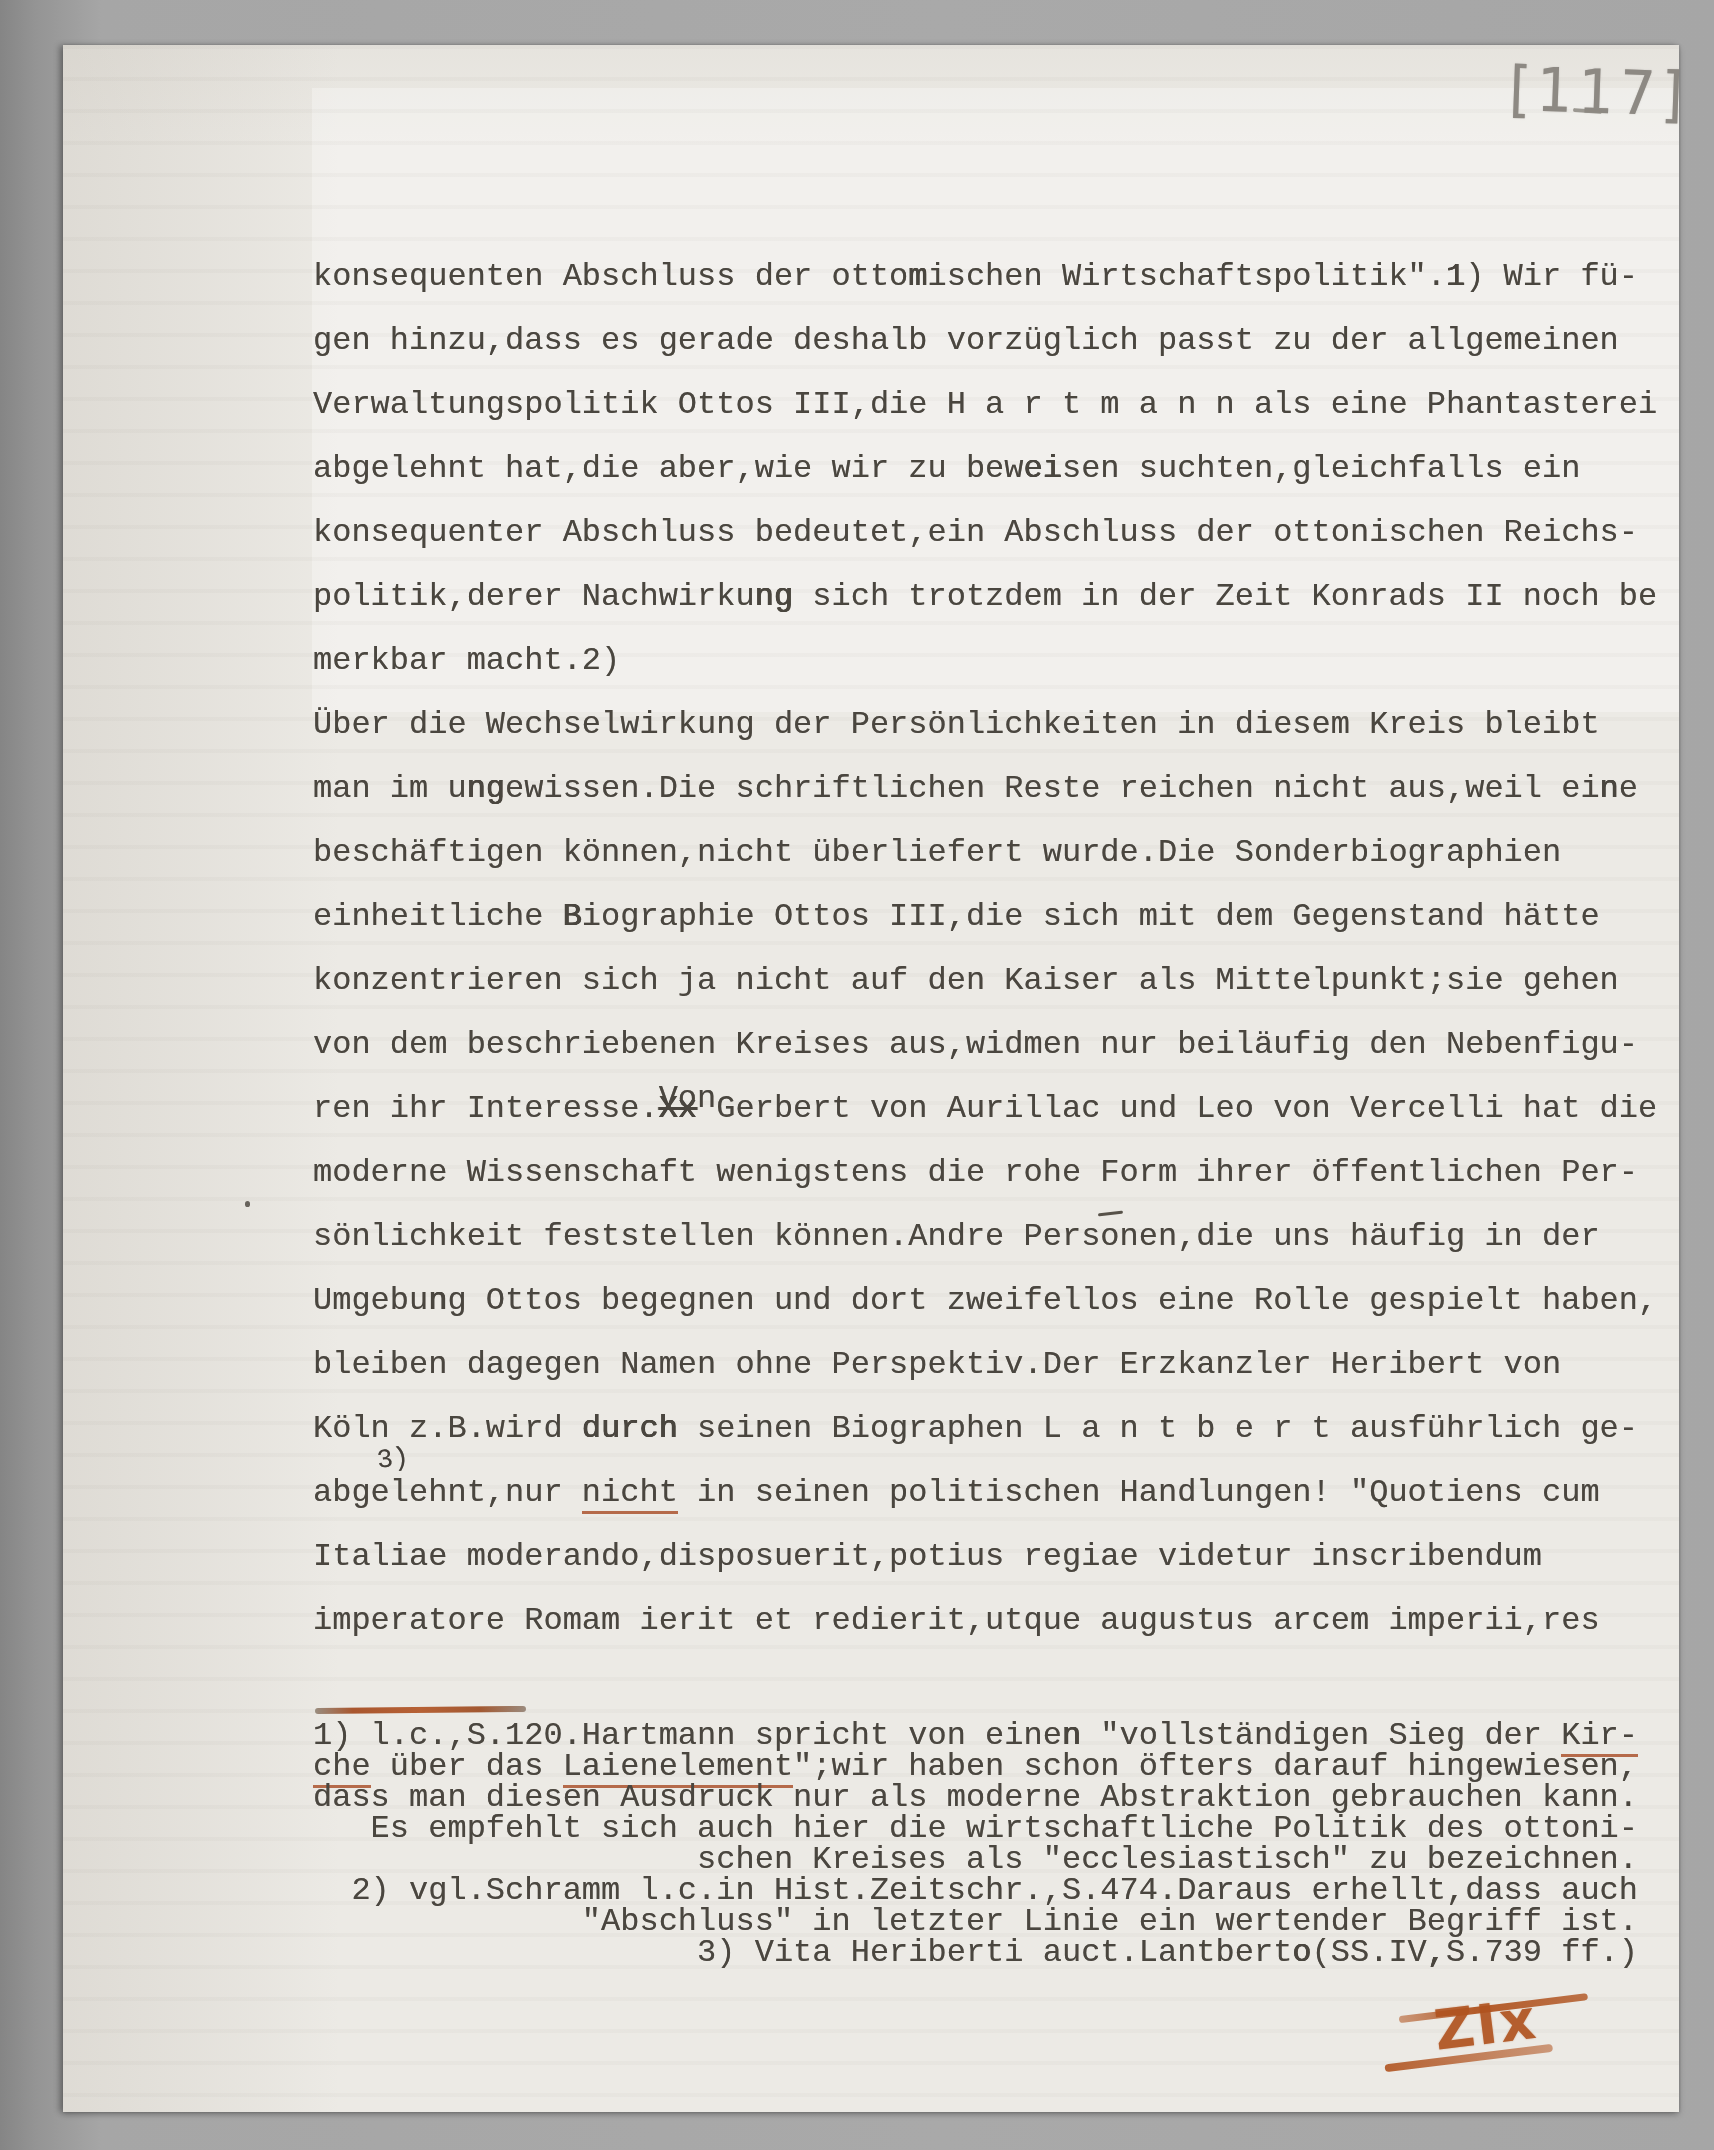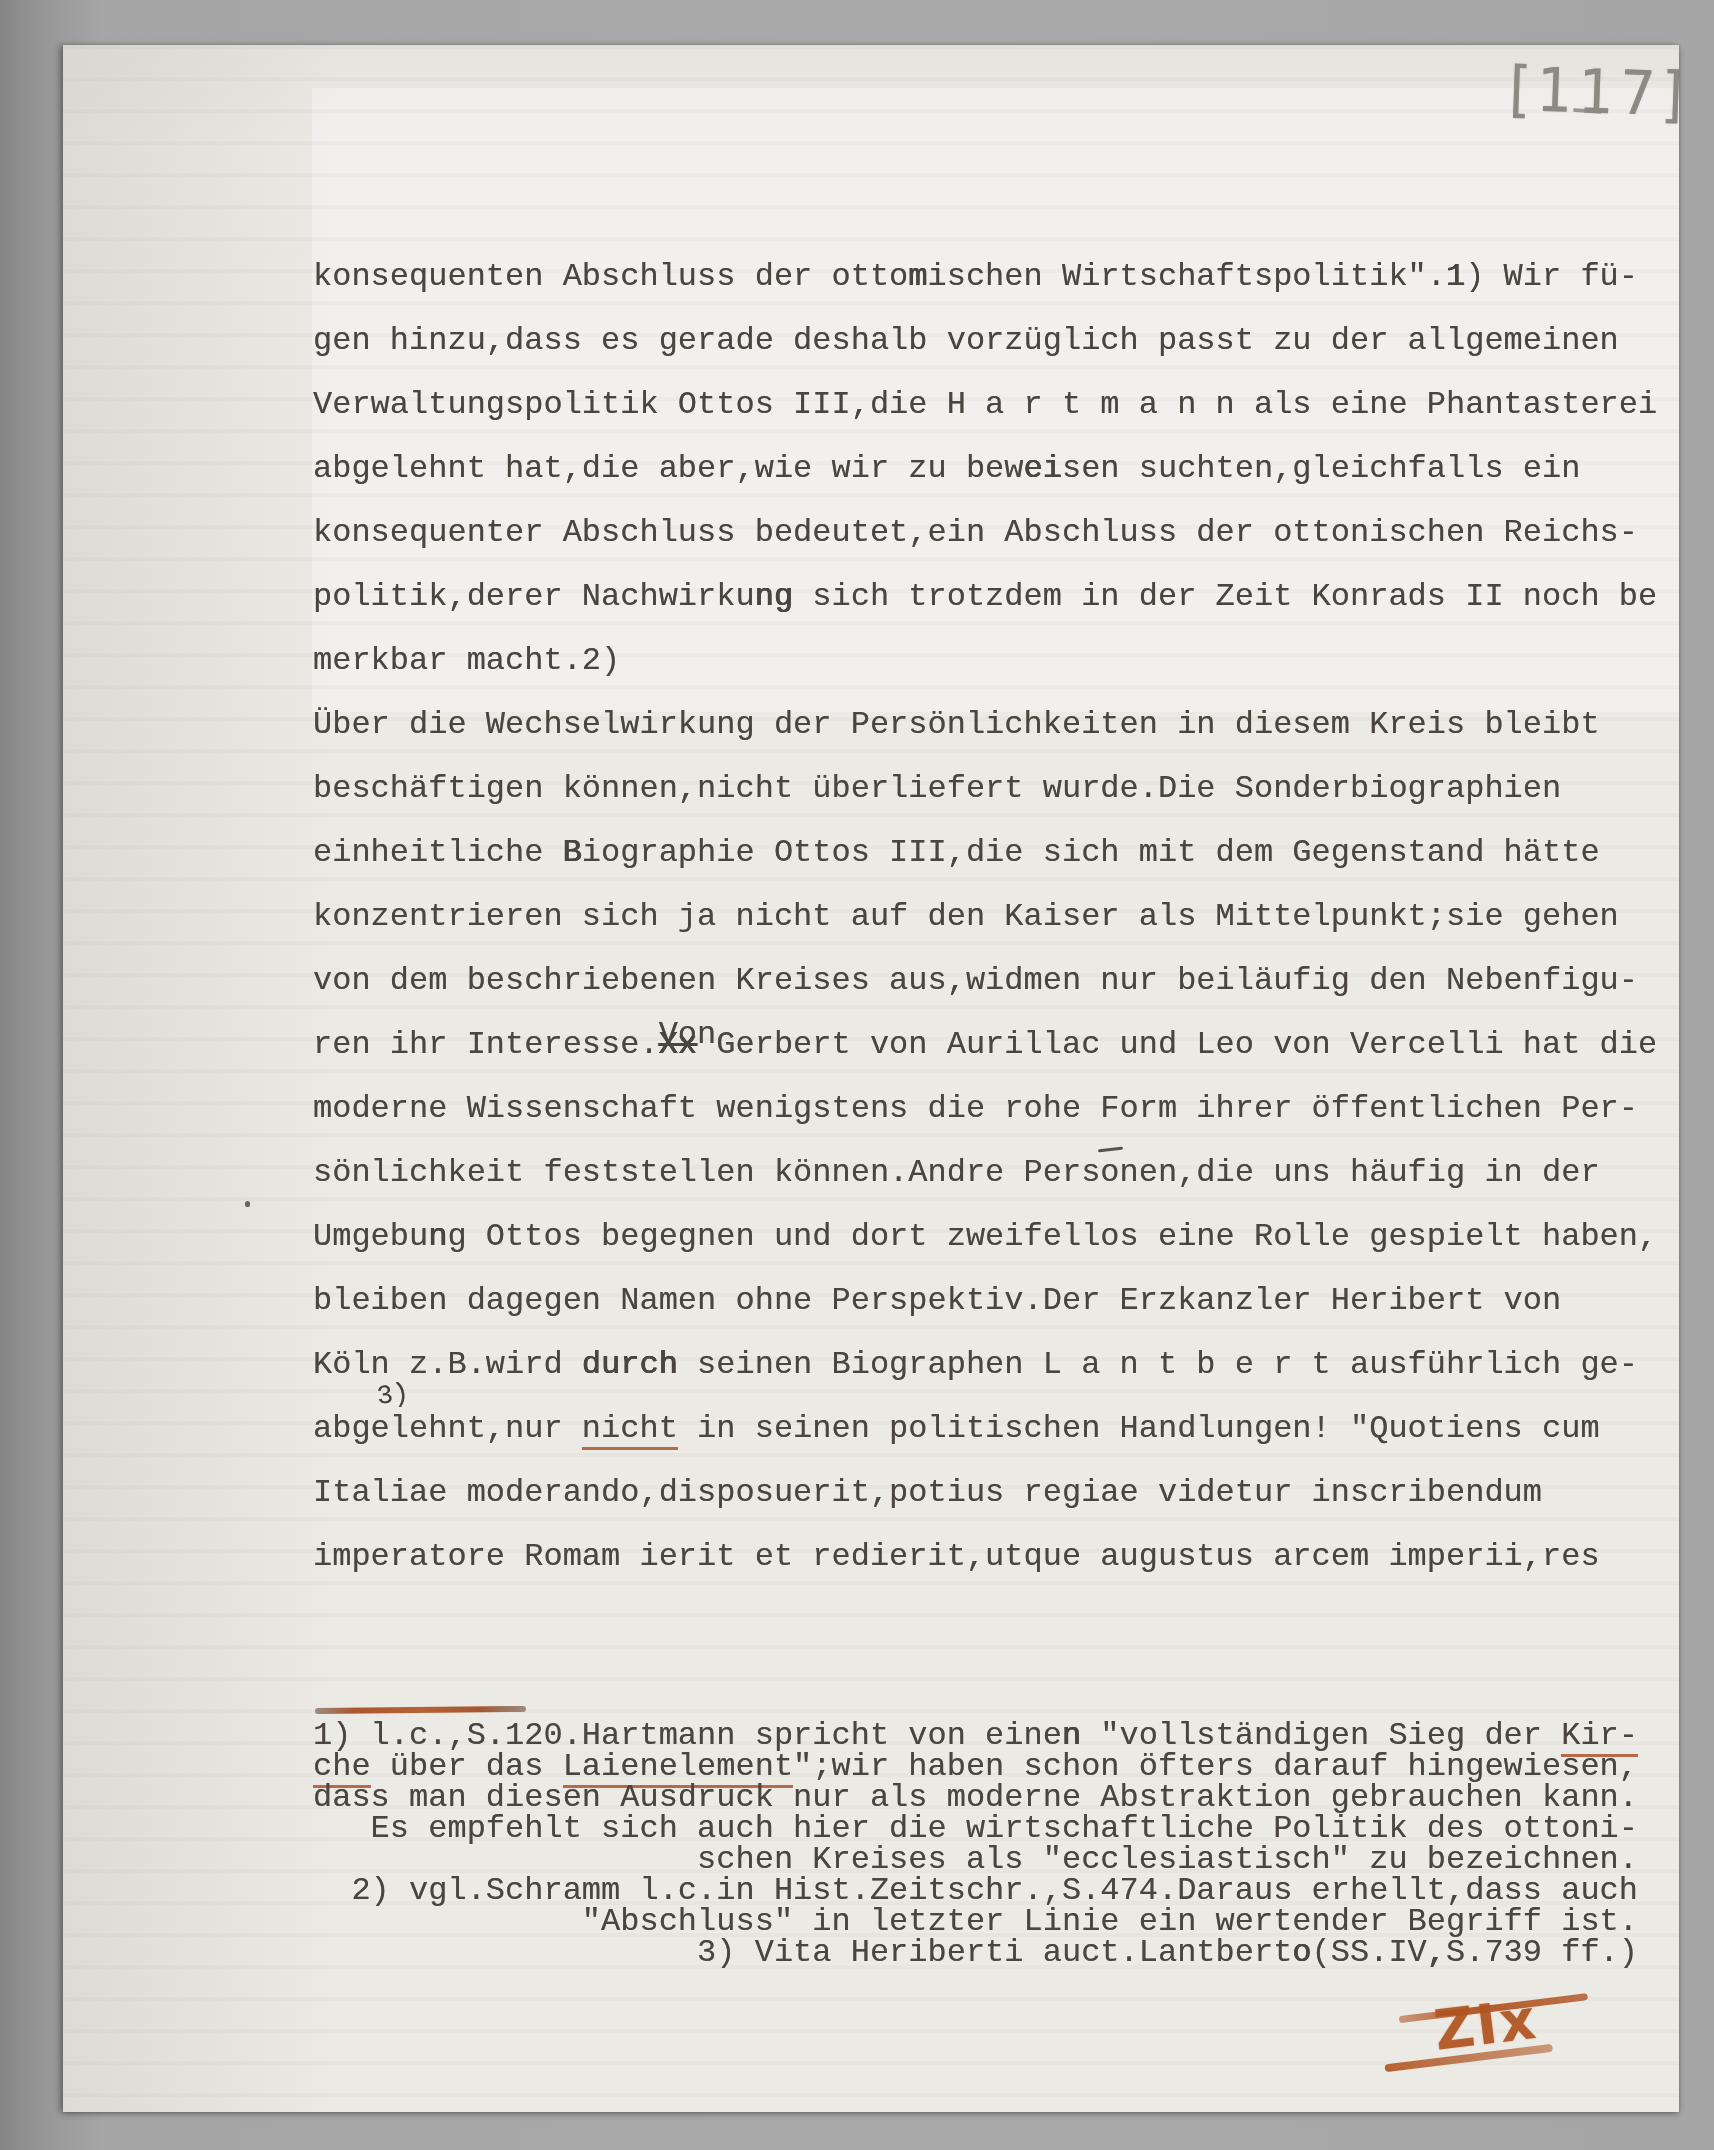--- a/index.html
+++ b/index.html
@@ -88,20 +88,21 @@
 
   <div class="body-block typed">
       <div class="tline"><span>konsequenten Abschluss der otto</span><span class="dbl">m</span><span>ischen Wirtschaftspolitik".</span><span class="dbl">1</span><span>) Wir fü-</span></div>
       <div class="tline"><span>gen hinzu,dass es gerade deshalb vorzüglich passt zu der allgemeinen</span></div>
       <div class="tline"><span>Verwaltungspolitik Ottos III,die H a r t m a n n als eine Phantasterei</span></div>
       <div class="tline"><span>abgelehnt hat,die aber,wie wir zu bew</span><span class="dbl">ei</span><span>sen suchten,gleichfalls ein</span></div>
       <div class="tline"><span>konsequenter Abschluss bedeutet,ein Abschluss der ottonischen Reichs-</span></div>
       <div class="tline"><span>politik,derer Nachwirku</span><span class="dbl">ng</span><span> sich trotzdem in der Zeit Konrads II noch be</span></div>
       <div class="tline"><span>merkbar macht.2)</span></div>
       <div class="tline"><span>Über die Wechselwirkung der Persönlichkeiten in diesem Kreis bleibt</span></div>
+      <div class="tline"><span>man im u</span><span class="dbl">ng</span><span>ewissen.Die schriftlichen Reste reichen nicht aus,weil ei</span><span class="dbl">n</span><span>e</span></div>
       <div class="tline"><span>beschäftigen können,nicht überliefert wurde.Die Sonderbiographien</span></div>
       <div class="tline"><span>einheitliche </span><span class="dbl">B</span><span>iographie Ottos III,die sich mit dem Gegenstand hätte</span></div>
       <div class="tline"><span>konzentrieren sich ja nicht auf den Kaiser als Mittelpunkt;sie gehen</span></div>
       <div class="tline"><span>von dem beschriebenen Kreises aus,widmen nur beiläufig den Nebenfigu-</span></div>
       <div class="tline"><span>ren ihr Interesse.</span><span class="strike dbl">Xx</span><span> Gerbert von Aurillac und Leo von Vercelli hat die</span><span class="insert" style="left: 18ch; margin-top: 24px;">Von</span></div>
       <div class="tline"><span>moderne Wissenschaft wenigstens die rohe Form ihrer öffentlichen Per-</span></div>
       <div class="tline"><span>sönlichkeit feststellen können.Andre Pers</span><span class="overmark">o</span><span>nen,die uns häufig in der</span></div>
       <div class="tline"><span>Umgebu</span><span class="dbl">n</span><span>g Ottos begegnen und dort zweifellos eine Rolle gespielt haben,</span></div>
       <div class="tline"><span>bleiben dagegen Namen ohne Perspektiv.Der Erzkanzler Heribert von</span></div>
       <div class="tline"><span>Köln z.B.wird </span><span class="dbl">durch</span><span> seinen Biographen L a n t b e r t ausführlich ge-</span></div>

